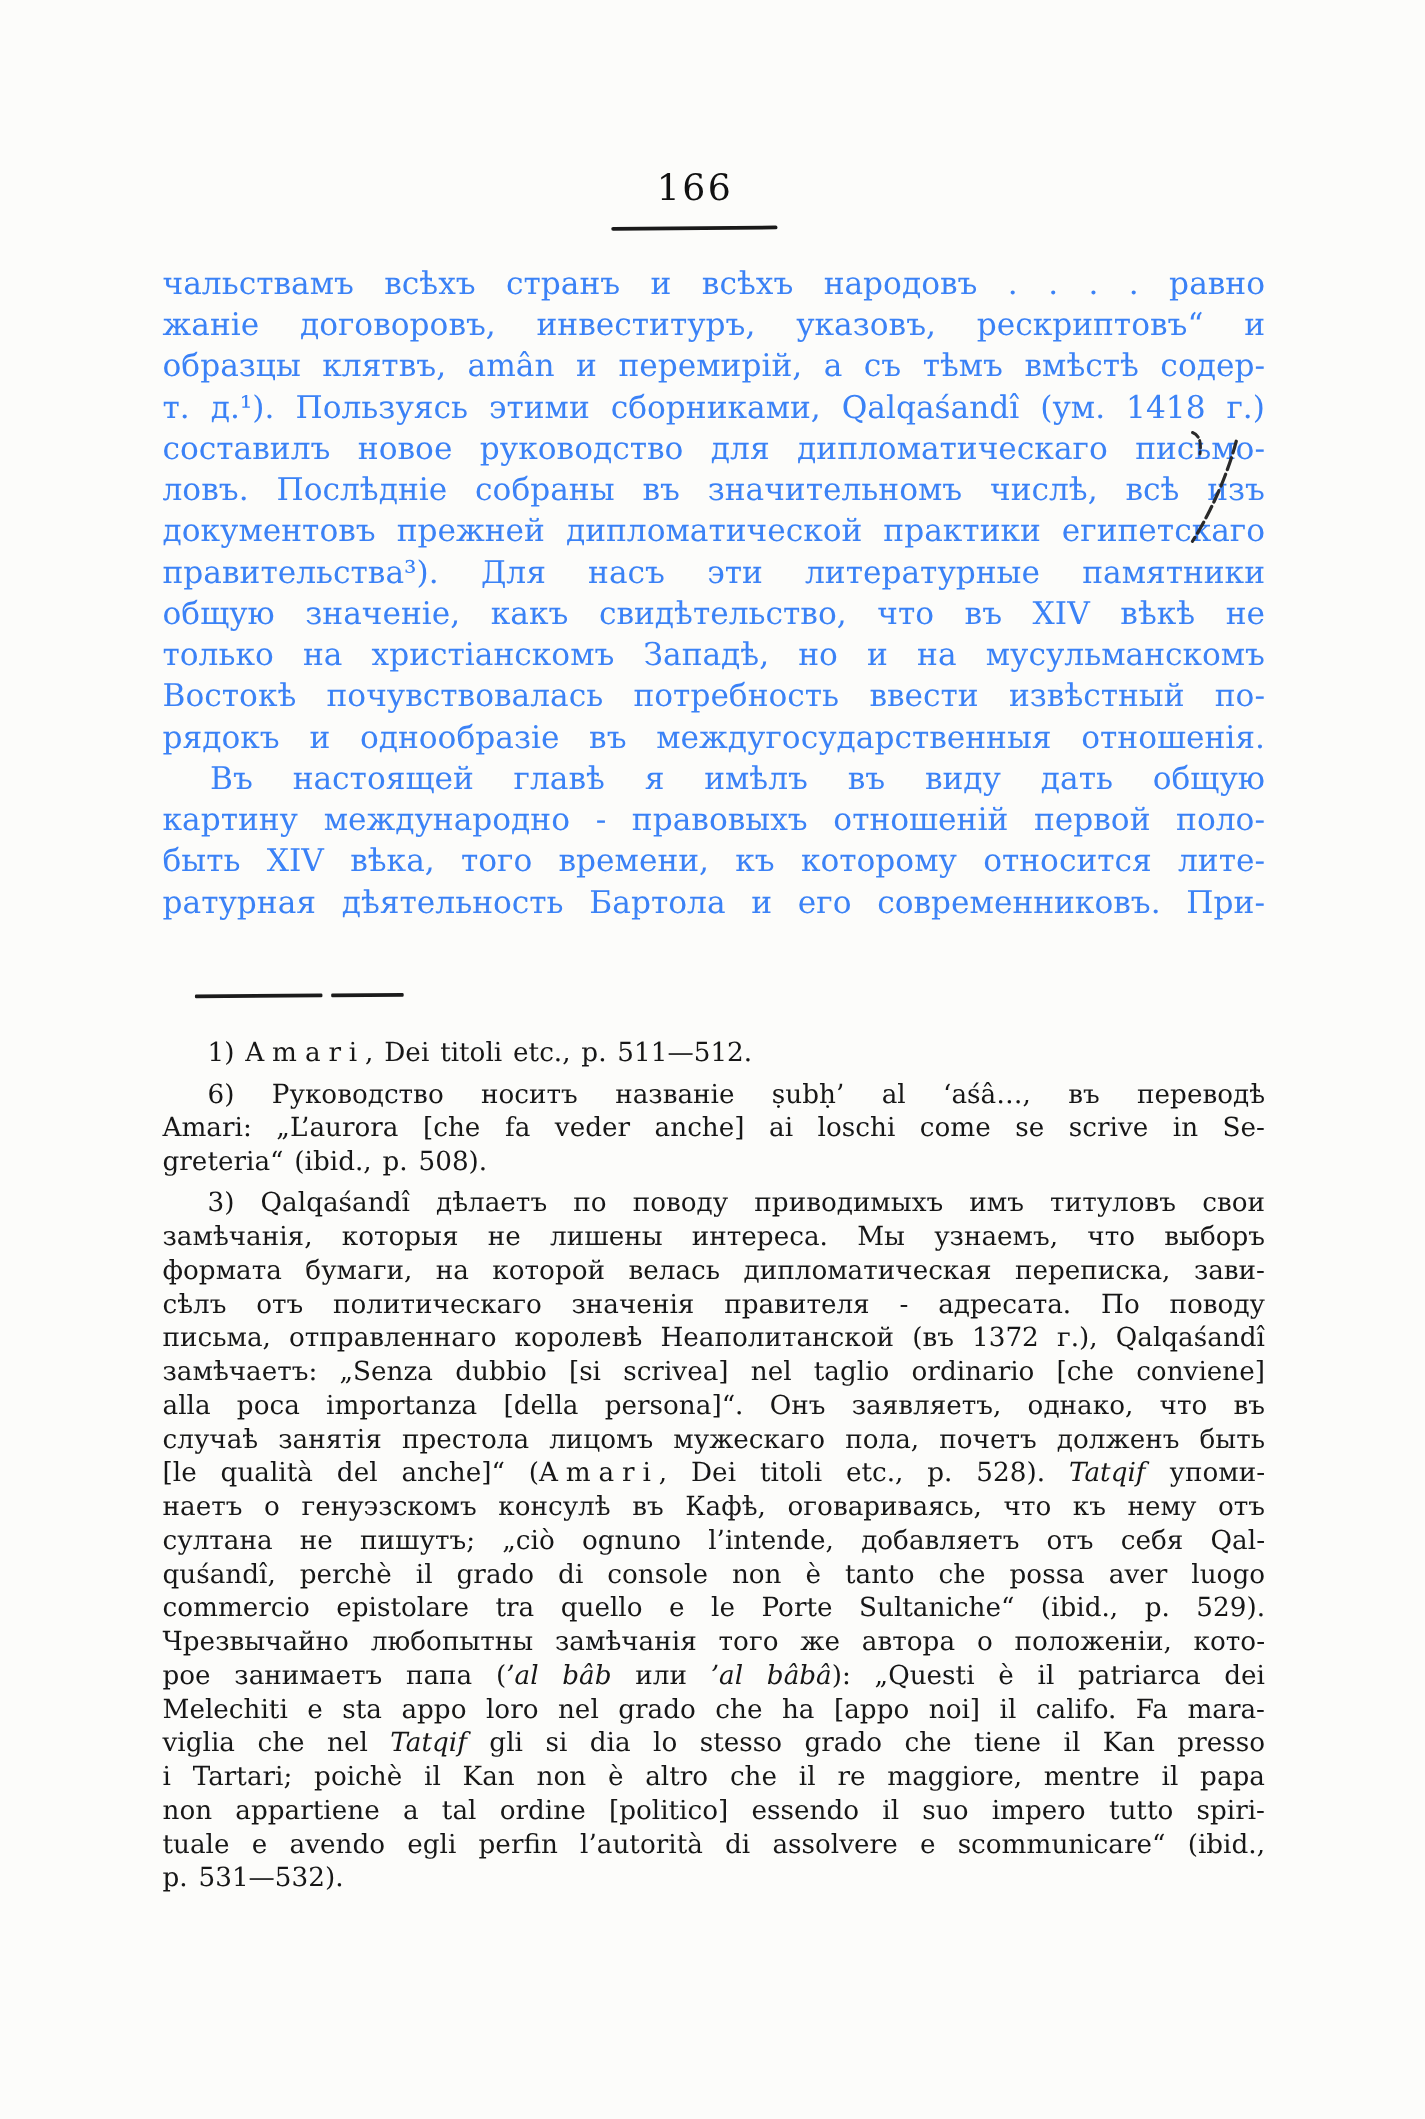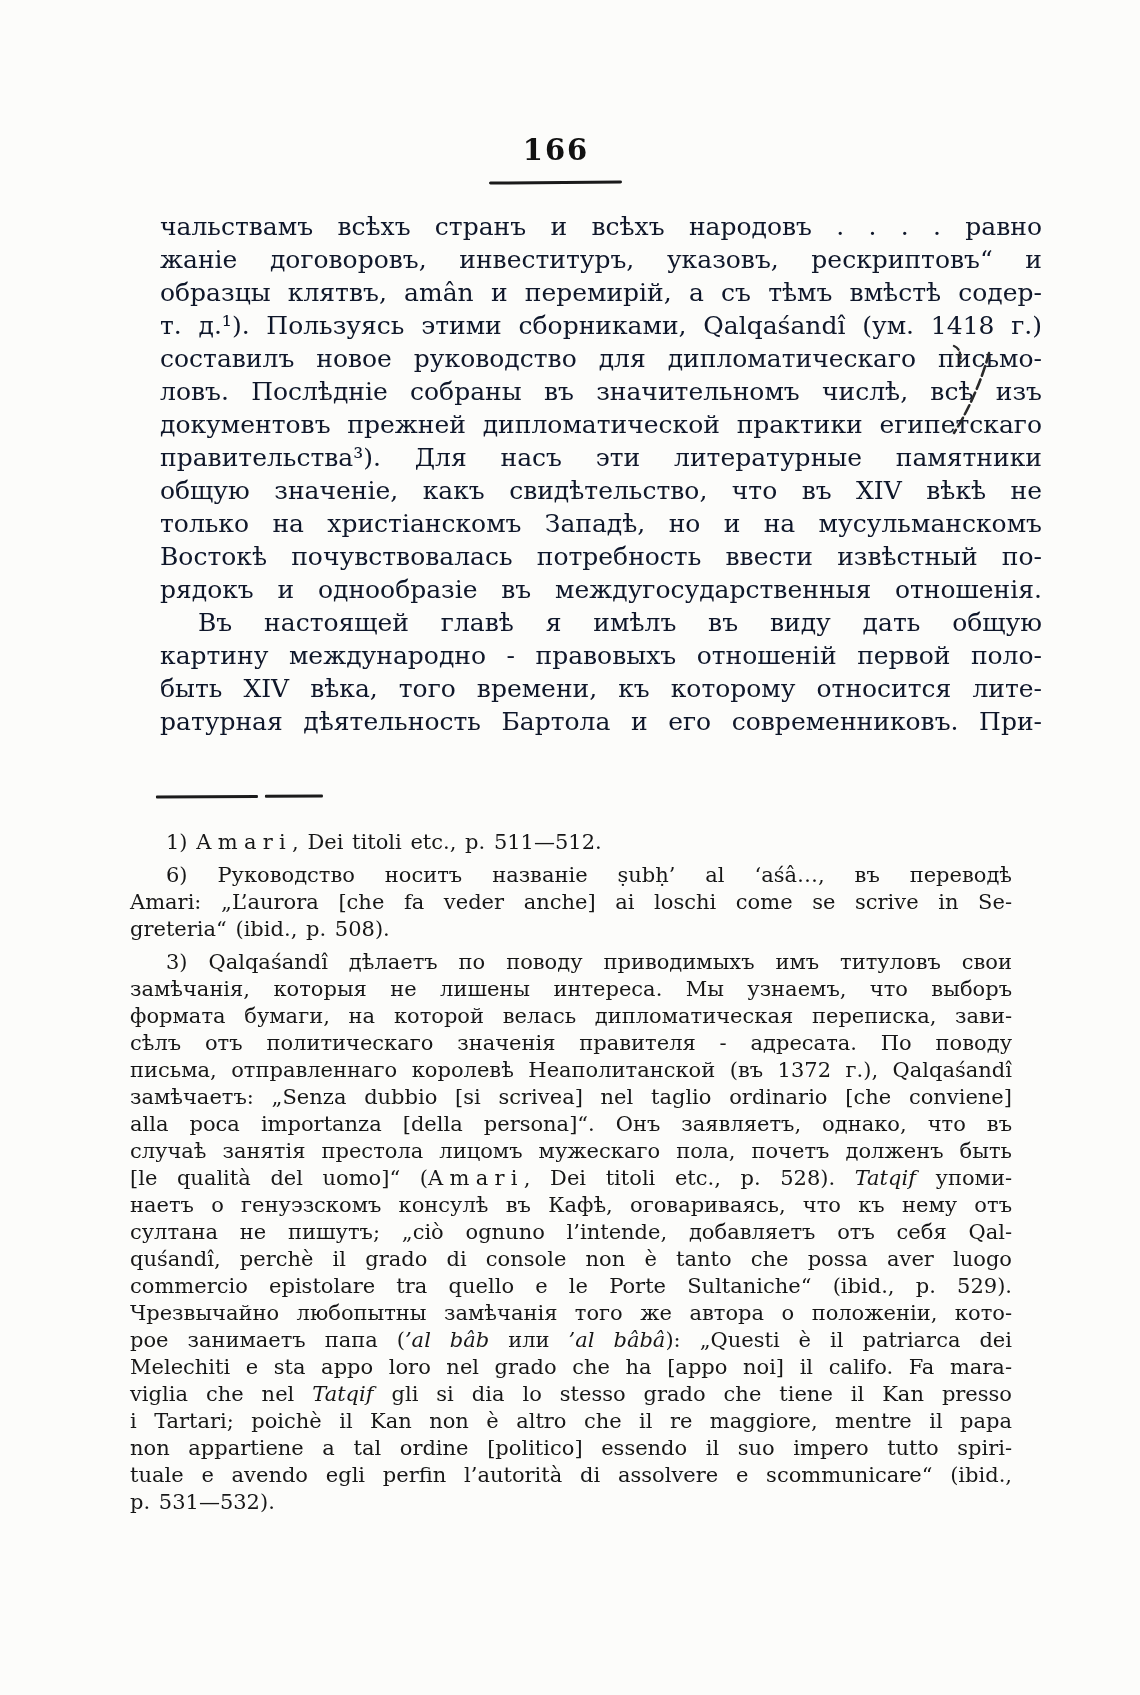--- a/index.html
+++ b/index.html
@@ -5,29 +5,29 @@
   html,body{margin:0;padding:0;}
   body{width:1140px;height:1695px;position:relative;background:#e8e8e8;}
   .page{
     position:absolute;left:0;top:0;width:1140px;height:1695px;
     background:#fcfcfa;color:#161616;
     font-family:"DejaVu Serif","Liberation Serif",serif;
     overflow:hidden;
   }
   .pagenum-wrap{
     position:absolute;left:456px;top:133px;width:200px;text-align:center;
-    font-size:29px;font-weight:700;letter-spacing:2px;color:#111;
+    font-size:29px;font-weight:400;letter-spacing:2px;color:#111;
   }
   .pagenum-rule{
     position:absolute;left:489px;top:181px;width:133px;height:3px;
     background:#1a1a1a;transform:rotate(-0.5deg);border-radius:2px;
   }
   .main-text{
     position:absolute;left:130px;top:210px;width:882px;
-    font-size:25px;line-height:33px;word-spacing:3px;color:#0f172a;margin-left:30px;
+    font-size:25px;line-height:33px;word-spacing:3px;color:#3b82f6;
   }
   .tline{text-align:justify;text-align-last:justify;}
   .tline.indent{text-indent:38px;}
   .fn-sep{position:absolute;left:156px;top:795px;transform:rotate(-0.4deg);}
   .fn-sep i{display:inline-block;height:3px;background:#1b1b1b;vertical-align:top;border-radius:1px;}
   .fn-sep i.seg1{width:102px;margin-right:7px;}
   .fn-sep i.seg2{width:58px;}
   .footnotes{
     position:absolute;left:130px;top:829px;width:882px;
     font-size:21px;line-height:27px;word-spacing:2px;color:#171717;
@@ -89,21 +89,21 @@
       </div>
       <div class="footnote">
         <div class="fline indent"><span>3) Qalqaśandî дѣлаетъ по поводу приводимыхъ имъ титуловъ свои</span></div>
         <div class="fline"><span>замѣчанія, которыя не лишены интереса. Мы узнаемъ, что выборъ</span></div>
         <div class="fline"><span>формата бумаги, на которой велась дипломатическая переписка, зави-</span></div>
         <div class="fline"><span>сѣлъ отъ политическаго значенія правителя - адресата. По поводу</span></div>
         <div class="fline"><span>письма, отправленнаго королевѣ Неаполитанской (въ 1372 г.), Qalqaśandî</span></div>
         <div class="fline"><span>замѣчаетъ: „Senza dubbio [si scrivea] nel taglio ordinario [che conviene]</span></div>
         <div class="fline"><span>alla poca importanza [della persona]“. Онъ заявляетъ, однако, что въ</span></div>
         <div class="fline"><span>случаѣ занятія престола лицомъ мужескаго пола, почетъ долженъ быть</span></div>
-        <div class="fline"><span>[le qualità del uomo]“ (</span><span class="sp">Amari</span><span>, Dei titoli etc., p. 528). </span><span class="it">Tatqif</span><span> упоми-</span></div>
+        <div class="fline"><span>[le qualità del anche]“ (</span><span class="sp">Amari</span><span>, Dei titoli etc., p. 528). </span><span class="it">Tatqif</span><span> упоми-</span></div>
         <div class="fline"><span>наетъ о генуэзскомъ консулѣ въ Кафѣ, оговариваясь, что къ нему отъ</span></div>
         <div class="fline"><span>султана не пишутъ; „ciò ognuno l’intende, добавляетъ отъ себя Qal-</span></div>
         <div class="fline"><span>quśandî, perchè il grado di console non è tanto che possa aver luogo</span></div>
         <div class="fline"><span>commercio epistolare tra quello e le Porte Sultaniche“ (ibid., p. 529).</span></div>
         <div class="fline"><span>Чрезвычайно любопытны замѣчанія того же автора о положеніи, кото-</span></div>
         <div class="fline"><span>рое занимаетъ папа (</span><span class="it">’al bâb</span><span> или </span><span class="it">’al bâbâ</span><span>): „Questi è il patriarca dei</span></div>
         <div class="fline"><span>Melechiti e sta appo loro nel grado che ha [appo noi] il califo. Fa mara-</span></div>
         <div class="fline"><span>viglia che nel </span><span class="it">Tatqif</span><span> gli si dia lo stesso grado che tiene il Kan presso</span></div>
         <div class="fline"><span>i Tartari; poichè il Kan non è altro che il re maggiore, mentre il papa</span></div>
         <div class="fline"><span>non appartiene a tal ordine [politico] essendo il suo impero tutto spiri-</span></div>

